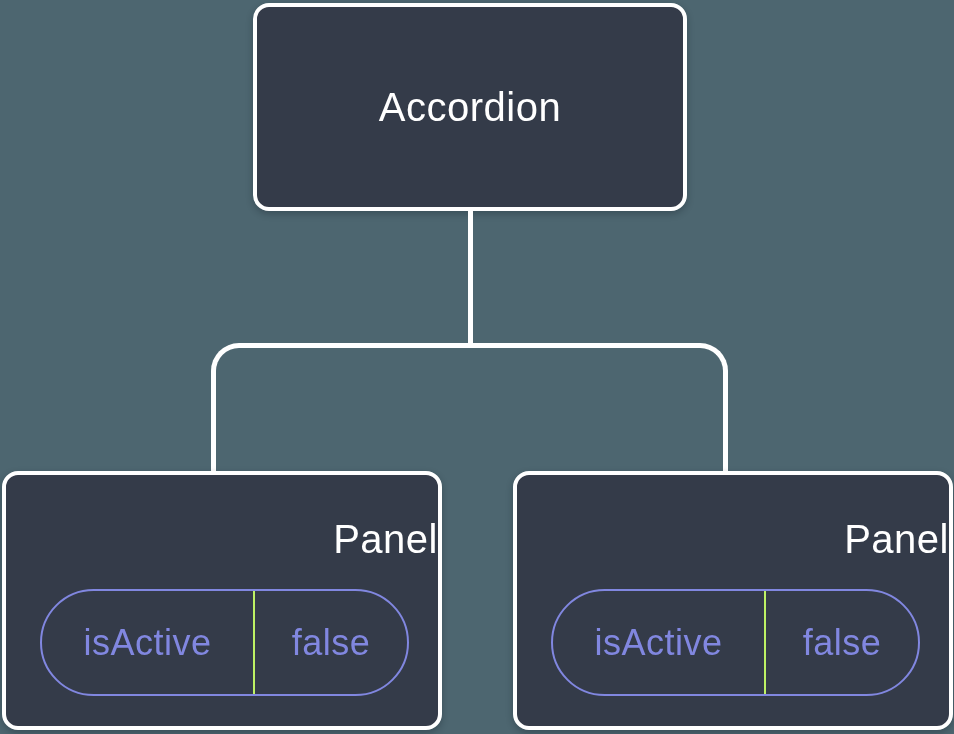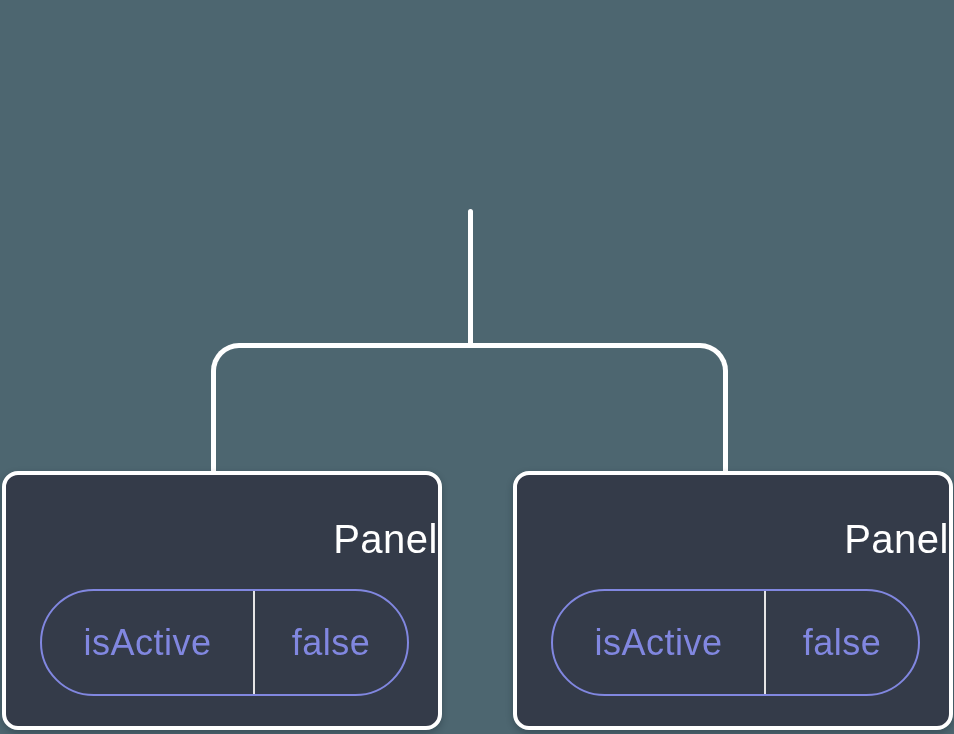--- a/index.html
+++ b/index.html
@@ -99,32 +99,35 @@
     align-items: center;
     justify-content: center;
     color: #8187E0;
     font-size: 36px;
     font-weight: 400;
     letter-spacing: 0.5px;
     white-space: nowrap;
   }
   .pill-name {
     width: 213px;
-    border-right: 2px solid #e5e5e5;
+    border-right: 2px solid #bef264;
     box-sizing: border-box;
   }
   .pill-value {
     flex: 1;
   }
 </style>
 </head>
 <body>
 
 <div class="stage">
 
+  <div class="node node-root">
+    <span class="node-label">Accordion</span>
+  </div>
 
   <div class="stem"></div>
   <div class="bracket"></div>
 
   <div class="node node-panel-left">
     <div class="node-label panel-label">Panel</div>
     <div class="pill">
       <span class="pill-cell pill-name">isActive</span>
       <span class="pill-cell pill-value">false</span>
     </div>

